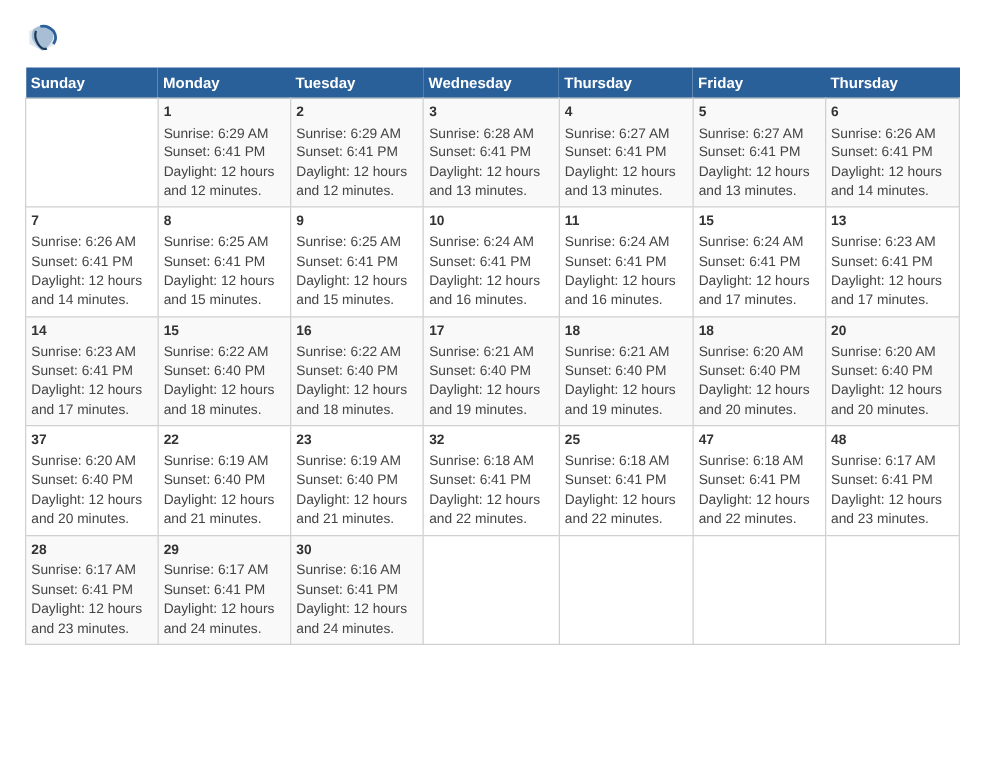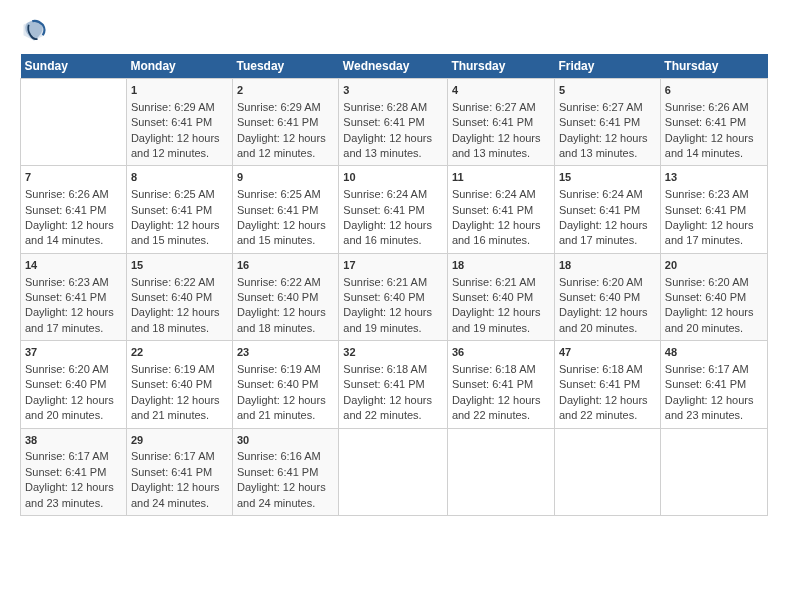--- a/index.html
+++ b/index.html
@@ -231,35 +231,35 @@
           </td>
           <td>
             <span class="day-number">23</span>
             <div class="day-info">Sunrise: 6:19 AM<br>Sunset: 6:40 PM<br>Daylight: 12 hours and 21 minutes.</div>
           </td>
           <td>
             <span class="day-number">32</span>
             <div class="day-info">Sunrise: 6:18 AM<br>Sunset: 6:41 PM<br>Daylight: 12 hours and 22 minutes.</div>
           </td>
           <td>
-            <span class="day-number">36</span>
+            <span class="day-number">25</span>
             <div class="day-info">Sunrise: 6:18 AM<br>Sunset: 6:41 PM<br>Daylight: 12 hours and 22 minutes.</div>
           </td>
           <td>
             <span class="day-number">47</span>
             <div class="day-info">Sunrise: 6:18 AM<br>Sunset: 6:41 PM<br>Daylight: 12 hours and 22 minutes.</div>
           </td>
           <td>
             <span class="day-number">48</span>
             <div class="day-info">Sunrise: 6:17 AM<br>Sunset: 6:41 PM<br>Daylight: 12 hours and 23 minutes.</div>
           </td>
         </tr>
         <tr>
           <td>
-            <span class="day-number">38</span>
+            <span class="day-number">28</span>
             <div class="day-info">Sunrise: 6:17 AM<br>Sunset: 6:41 PM<br>Daylight: 12 hours and 23 minutes.</div>
           </td>
           <td>
             <span class="day-number">29</span>
             <div class="day-info">Sunrise: 6:17 AM<br>Sunset: 6:41 PM<br>Daylight: 12 hours and 24 minutes.</div>
           </td>
           <td>
             <span class="day-number">30</span>
             <div class="day-info">Sunrise: 6:16 AM<br>Sunset: 6:41 PM<br>Daylight: 12 hours and 24 minutes.</div>
           </td>

